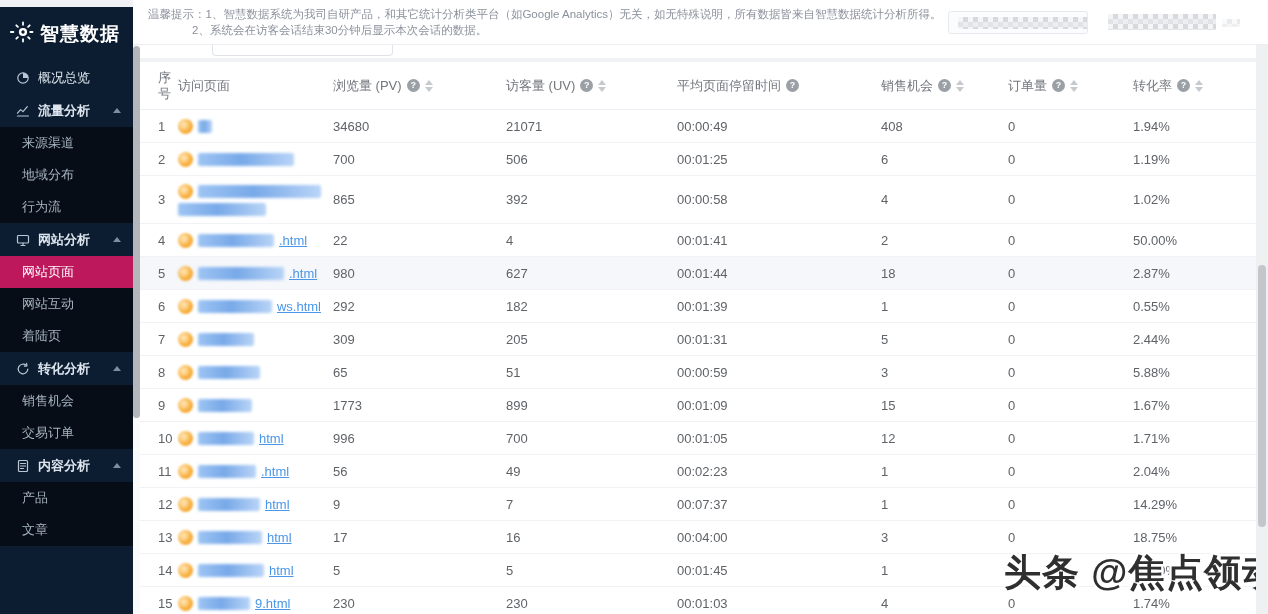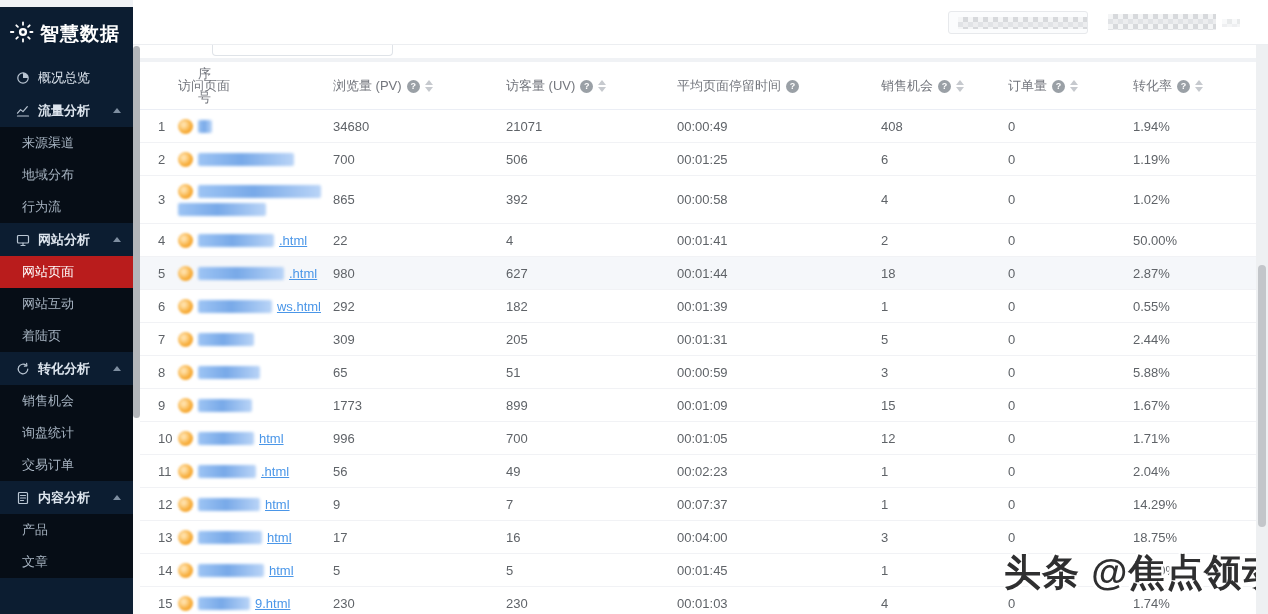--- a/index.html
+++ b/index.html
@@ -15,21 +15,21 @@
   .sidebar { position:absolute; left:0; top:7px; width:133px; height:614px; background:#0c1d31; z-index:3; overflow:hidden; }
   .logo { height:54px; display:flex; align-items:center; padding-left:10px; gap:4px; color:#fff; font-size:19px; font-weight:bold; letter-spacing:1px; }
   .logo svg { flex:none; }
   .nav-top,.nav-parent { position:relative; height:33px; display:flex; align-items:center; padding-left:38px; color:#dde5ee; font-size:13px; background:#0c1d31; cursor:pointer; }
   .nav-parent { font-weight:bold; }
   .nav-icon { position:absolute; left:16px; width:14px; height:14px; display:flex; }
   .nav-icon svg { width:14px; height:14px; }
   .caret { position:absolute; right:12px; width:0; height:0; border-left:4px solid transparent; border-right:4px solid transparent; border-bottom:5px solid #7e8ea0; }
   .submenu { background:#060d16; }
   .nav-sub { height:32px; display:flex; align-items:center; padding-left:22px; color:#a7b4c2; font-size:13px; cursor:pointer; }
-  .nav-sub.selected { background:#b91c1c; color:#fff; }
+  .nav-sub.selected { background:#be185d; color:#fff; }
 
   
   .side-scroll { position:absolute; left:133px; top:45px; width:7px; height:569px; background:#fafafa; z-index:4; }
   .side-scroll .thumb { position:absolute; left:0; top:1px; width:7px; height:372px; background:#b3b6ba; border-radius:4px; }
 
   
   .topbar { position:absolute; left:133px; top:0; width:1135px; height:45px; background:#fff; border-bottom:1px solid #eceef1; z-index:2; }
   .notice { position:absolute; left:15px; top:6px; font-size:11.5px; line-height:16px; color:#8b919c; white-space:nowrap; }
   .notice .l2 { margin-left:44px; }
   .redact-box { position:absolute; left:815px; top:11px; width:140px; height:23px; border:1px solid #e7e9ec; border-radius:3px; background:#fbfcfd; overflow:hidden; cursor:pointer; }
@@ -40,21 +40,21 @@
 
   
   .gapstrip { position:absolute; left:133px; top:45px; width:1123px; height:13px; background:#fff; z-index:1; }
   .partial-box { position:absolute; left:212px; top:45px; width:181px; height:11px; background:#fff; border:1px solid #dfe3e8; border-top:none; border-radius:0 0 4px 4px; z-index:2; }
 
   .table-card { position:absolute; left:140px; top:62px; width:1116px; height:560px; background:#fff; z-index:1; }
   .thead,.trow { display:grid; grid-template-columns:38px 155px 173px 171px 204px 127px 125px 1fr; align-items:center; }
   .thead { height:48px; border-bottom:1px solid #ebeef5; color:#73767d; font-size:13px; }
   .th { display:flex; align-items:center; gap:5px; }
   .th-0 { padding-left:18px; }
-  .th-0 span { display:block; width:16px; line-height:24px; white-space:normal;margin-left:40px; }
+  .th-0 span { display:block; width:16px; line-height:16px; white-space:normal; }
   .help-icon { flex:none; width:13px; height:13px; border-radius:50%; background:#9aa0a6; color:#fff; font-size:9px; line-height:13px; text-align:center; font-weight:bold; cursor:pointer; }
   .sort-icon { flex:none; display:flex; flex-direction:column; gap:2px; cursor:pointer; }
   .tri-up { width:0; height:0; border-left:4px solid transparent; border-right:4px solid transparent; border-bottom:5px solid #c6c9ce; }
   .tri-down { width:0; height:0; border-left:4px solid transparent; border-right:4px solid transparent; border-top:5px solid #c6c9ce; }
 
   .trow { min-height:33px; border-bottom:1px solid #f1f2f5; color:#5f6368; font-size:13px; }
   .trow.h2 { min-height:48px; }
   .trow.highlight { background:#f5f7fa; }
   .td-no { padding-left:18px; }
   .td-page { display:flex; flex-direction:column; justify-content:center; gap:4px; padding-right:12px; cursor:pointer; }
@@ -139,21 +139,20 @@
           <svg viewBox="0 0 14 14">
             <path d="M11.8 7a4.8 4.8 0 1 1-1.5-3.5" fill="none" stroke="#bac6d3" stroke-width="1.2" stroke-linecap="round" stroke-linejoin="round"></path>
             <path d="M10.6 1.3l.3 2.5-2.5.3" fill="none" stroke="#bac6d3" stroke-width="1.2" stroke-linecap="round" stroke-linejoin="round"></path>
           </svg>
         </span>
         <span>转化分析</span>
         <span class="caret"></span>
       </div>
       <div class="submenu">
         <div class="nav-sub">销售机会</div>
-        <div class="nav-sub">询盘统计</div>
         <div class="nav-sub">交易订单</div>
       </div>
       <div class="nav-parent">
         <span class="nav-icon">
           <svg viewBox="0 0 14 14">
             <rect x="2.5" y="1.5" width="9" height="11" rx="1" fill="none" stroke="#bac6d3" stroke-width="1.2" stroke-linecap="round" stroke-linejoin="round"></rect>
             <path d="M4.5 4.5h5M4.5 7h5M4.5 9.5h3" fill="none" stroke="#bac6d3" stroke-width="1.2" stroke-linecap="round" stroke-linejoin="round"></path>
           </svg>
         </span>
         <span>内容分析</span>
@@ -164,20 +163,24 @@
         <div class="nav-sub">文章</div>
       </div>
     </div>
 </div>
 
 <div class="side-scroll">
   <div class="thumb"></div>
 </div>
 
 <div class="topbar">
+  <div class="notice">
+    <div>温馨提示：1、智慧数据系统为我司自研产品，和其它统计分析类平台（如Google Analytics）无关，如无特殊说明，所有数据皆来自智慧数据统计分析所得。</div>
+    <div class="l2">2、系统会在访客会话结束30分钟后显示本次会话的数据。</div>
+  </div>
   <div class="redact-box">
       <div class="mosaic"></div>
     </div>
   <div class="redact-text">
       <div class="mosaic"></div>
     </div>
   <div class="redact-mini">
       <div class="mosaic"></div>
     </div>
 </div>

